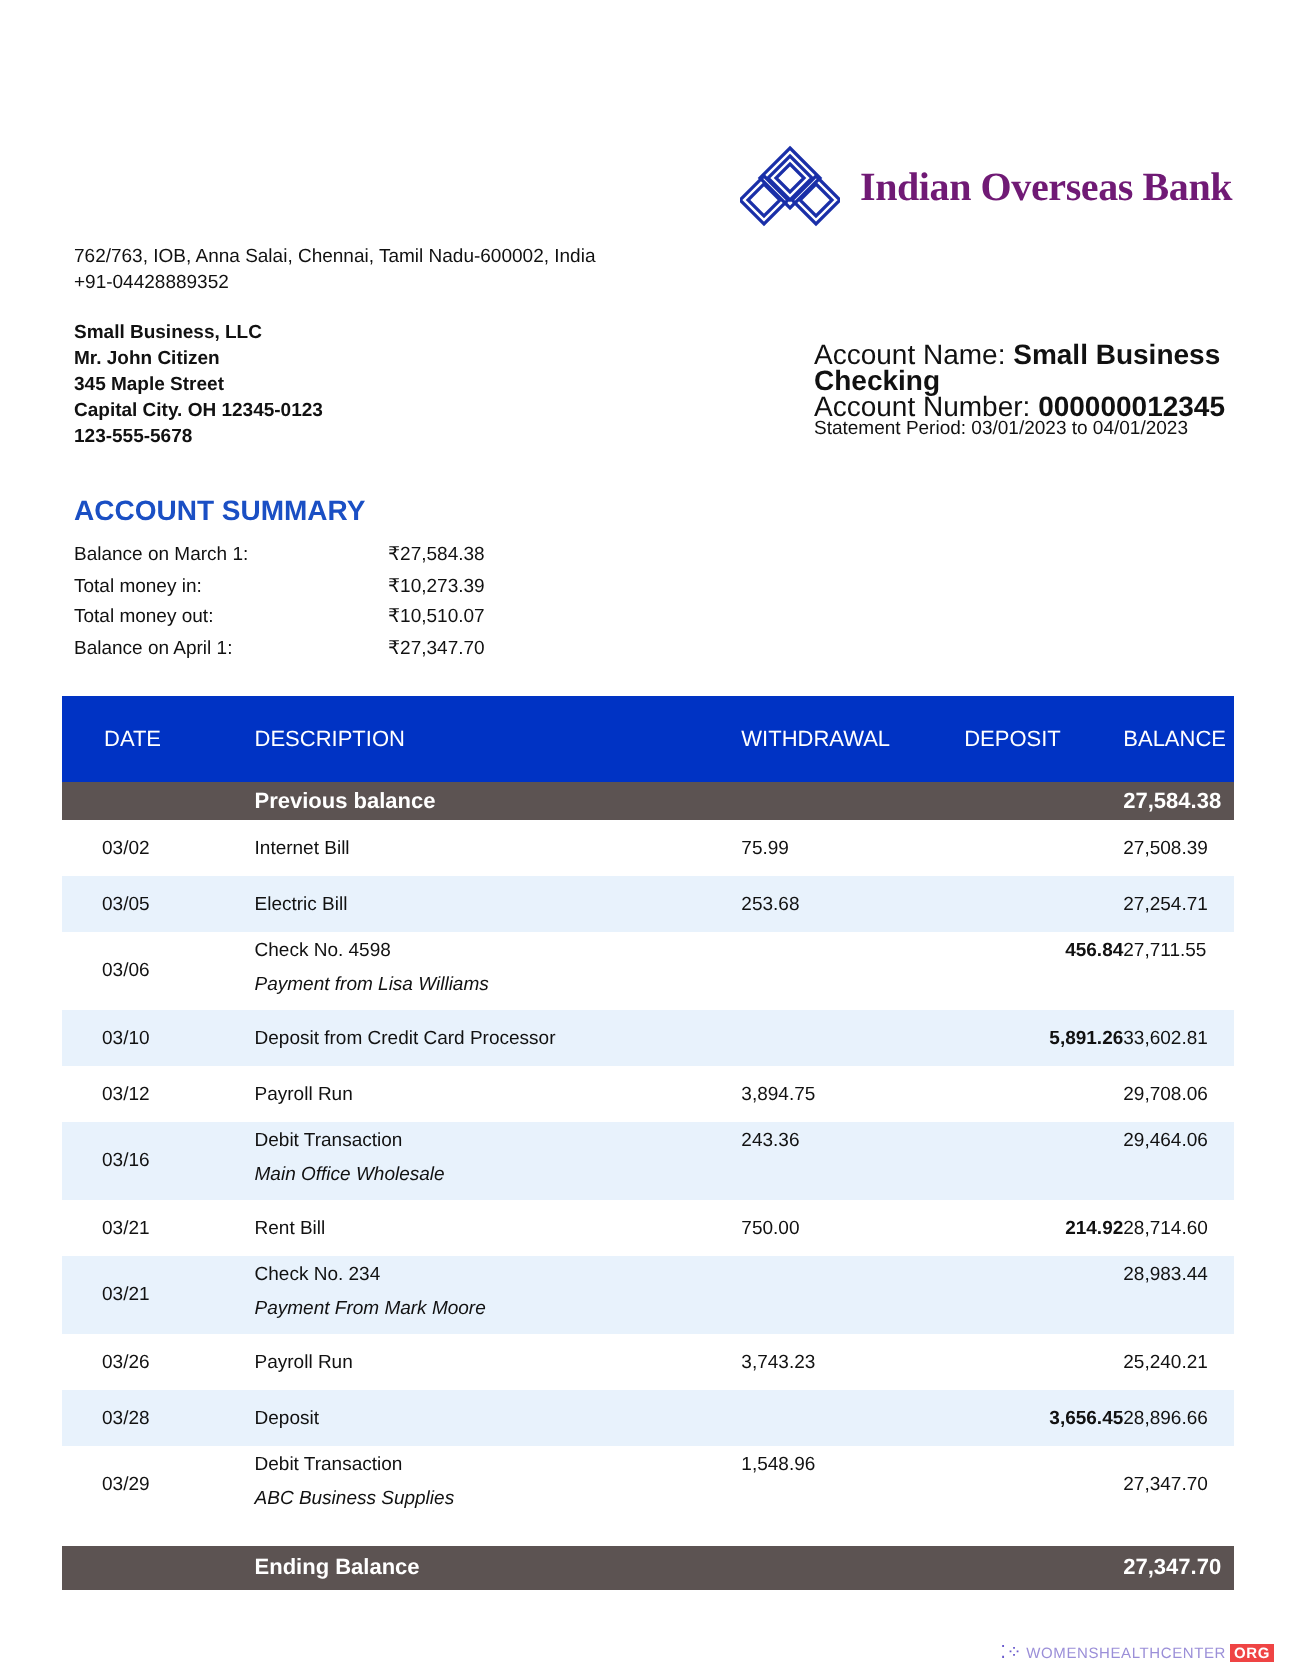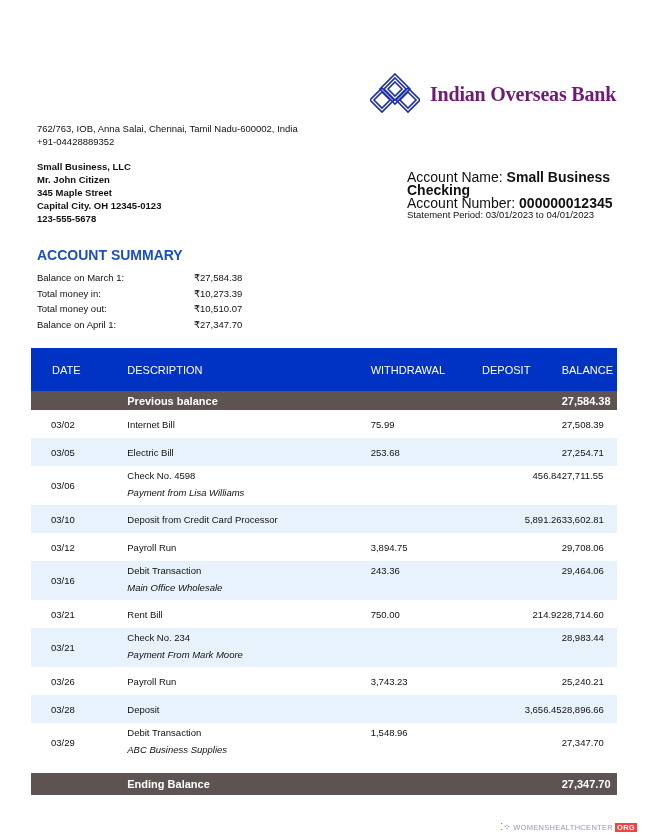--- a/index.html
+++ b/index.html
@@ -18,21 +18,21 @@
   .sum-title { left: 37px; top: 247px; font-size: 14px; font-weight: bold; color: #1a4fc4; }
   .summary { left: 37px; top: 272px; font-size: 9.5px; }
   .summary .row { display: flex; height: 15.5px; }
   .summary .lbl { width: 157px; }
   table.tx { position: absolute; left: 31px; top: 348px; width: 586px; border-collapse: collapse; font-size: 9.5px; }
   table.tx th { background: #0033c4; color: #fff; font-weight: normal; font-size: 11px; height: 43px; text-align: left; padding: 0; }
   table.tx td { padding: 0; vertical-align: middle; }
   .c-date { width: 76px; padding-left: 20px !important; }
   .c-desc { width: 246px; }
   .c-wd { width: 112px; }
-  .c-dep { width: 80px; text-align: right; padding-right: 0 !important; }
+  .c-dep { width: 80px; text-align: right; padding-right: 0 !important; font-weight: bold; }
   .c-bal { padding-right: 4px !important; }
   th.c-date { padding-left: 21px !important; }
   th.c-dep { text-align: right; padding-right: 0 !important; }
   th.c-bal { text-align: right; padding-right: 4px !important; }
   tr.band td { background: #5c5352; color: #fff; font-weight: bold; font-size: 11px; height: 19px; }
   tr.band.end td { height: 22px; }
   tr.r td { height: 28px; }
   tr.r.tall td { height: 35px; }
   tr.r.alt td { background: #e8f2fc; }
   td.top { vertical-align: top !important; padding-top: 4px !important; }

